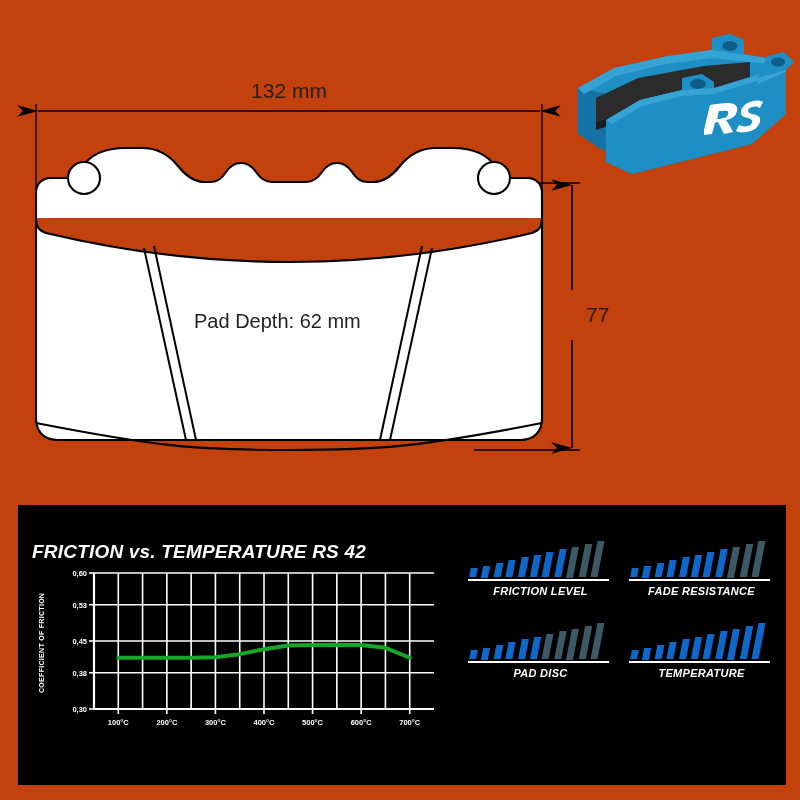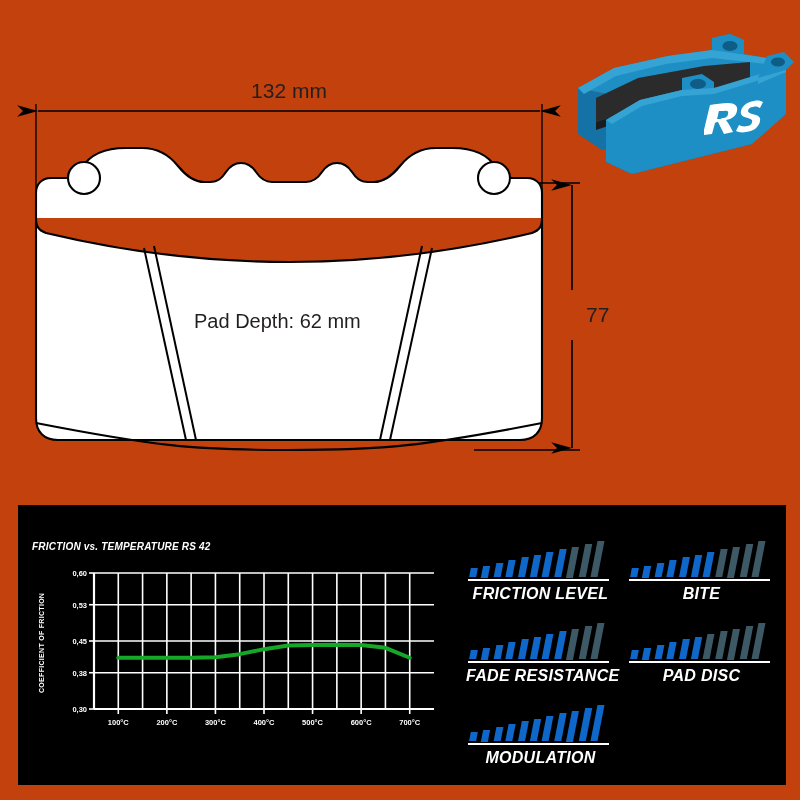--- a/index.html
+++ b/index.html
@@ -58,21 +58,21 @@
     left: 14px; top: 36px;
     width: 420px; height: 215px;
   }
   #chart-title {
     position: absolute;
     left: 0; top: 0;
     color: #ffffff;
     font-family: "Liberation Sans", sans-serif;
     font-style: italic;
     font-weight: bold;
-    font-size: 10px;
+    font-size: 19px;
     letter-spacing: 0.2px;
     white-space: nowrap;
   }
   #chart-svg {
     position: absolute;
     left: 0; top: 24px;
     width: 420px; height: 190px;
   }
   .tick-label {
     fill: #ffffff;
@@ -125,21 +125,21 @@
   .rating-label {
     position: absolute;
     top: 50px;
     left: 0;
     width: 100%;
     text-align: center;
     color: #ffffff;
     font-family: "Liberation Sans", sans-serif;
     font-style: italic;
     font-weight: bold;
-    font-size: 16px;
+    font-size: 11px;
     letter-spacing: 0.3px;
     white-space: nowrap;
   }
 </style>
 </head>
 <body>
 
 <div id="page">
 
   <div id="drawing-panel">
@@ -350,37 +350,20 @@
             <div class="rating-bar" style="height: 19.6px; left: 53.6px; background: rgb(15, 104, 201);"></div>
             <div class="rating-bar" style="height: 22.4px; left: 66px; background: rgb(15, 104, 201);"></div>
             <div class="rating-bar" style="height: 25.1px; left: 78.4px; background: rgb(15, 104, 201);"></div>
             <div class="rating-bar" style="height: 27.8px; left: 90.8px; background: rgb(15, 104, 201);"></div>
             <div class="rating-bar" style="height: 30.5px; left: 103.2px; background: rgb(62, 89, 102);"></div>
             <div class="rating-bar" style="height: 33.3px; left: 115.6px; background: rgb(62, 89, 102);"></div>
             <div class="rating-bar" style="height: 36px; left: 128px; background: rgb(62, 89, 102);"></div>
           </div>
           <div class="rating-rule"></div>
           <div class="rating-label">FRICTION LEVEL</div>
-        </div>
-        <div class="rating-cell">
-          <div class="rating-bars">
-            <div class="rating-bar" style="height: 8.7px; left: 4px; background: rgb(15, 104, 201);"></div>
-            <div class="rating-bar" style="height: 11.5px; left: 16.4px; background: rgb(15, 104, 201);"></div>
-            <div class="rating-bar" style="height: 14.2px; left: 28.8px; background: rgb(15, 104, 201);"></div>
-            <div class="rating-bar" style="height: 16.9px; left: 41.2px; background: rgb(15, 104, 201);"></div>
-            <div class="rating-bar" style="height: 19.6px; left: 53.6px; background: rgb(15, 104, 201);"></div>
-            <div class="rating-bar" style="height: 22.4px; left: 66px; background: rgb(15, 104, 201);"></div>
-            <div class="rating-bar" style="height: 25.1px; left: 78.4px; background: rgb(15, 104, 201);"></div>
-            <div class="rating-bar" style="height: 27.8px; left: 90.8px; background: rgb(62, 89, 102);"></div>
-            <div class="rating-bar" style="height: 30.5px; left: 103.2px; background: rgb(62, 89, 102);"></div>
-            <div class="rating-bar" style="height: 33.3px; left: 115.6px; background: rgb(62, 89, 102);"></div>
-            <div class="rating-bar" style="height: 36px; left: 128px; background: rgb(62, 89, 102);"></div>
-          </div>
-          <div class="rating-rule"></div>
-          <div class="rating-label">BITE</div>
         </div>
         <div class="rating-cell">
           <div class="rating-bars">
             <div class="rating-bar" style="height: 8.7px; left: 4px; background: rgb(15, 104, 201);"></div>
             <div class="rating-bar" style="height: 11.5px; left: 16.4px; background: rgb(15, 104, 201);"></div>
             <div class="rating-bar" style="height: 14.2px; left: 28.8px; background: rgb(15, 104, 201);"></div>
             <div class="rating-bar" style="height: 16.9px; left: 41.2px; background: rgb(15, 104, 201);"></div>
             <div class="rating-bar" style="height: 19.6px; left: 53.6px; background: rgb(15, 104, 201);"></div>
             <div class="rating-bar" style="height: 22.4px; left: 66px; background: rgb(15, 104, 201);"></div>
             <div class="rating-bar" style="height: 25.1px; left: 78.4px; background: rgb(15, 104, 201);"></div>
@@ -417,17 +400,17 @@
             <div class="rating-bar" style="height: 16.9px; left: 41.2px; background: rgb(15, 104, 201);"></div>
             <div class="rating-bar" style="height: 19.6px; left: 53.6px; background: rgb(15, 104, 201);"></div>
             <div class="rating-bar" style="height: 22.4px; left: 66px; background: rgb(15, 104, 201);"></div>
             <div class="rating-bar" style="height: 25.1px; left: 78.4px; background: rgb(15, 104, 201);"></div>
             <div class="rating-bar" style="height: 27.8px; left: 90.8px; background: rgb(15, 104, 201);"></div>
             <div class="rating-bar" style="height: 30.5px; left: 103.2px; background: rgb(15, 104, 201);"></div>
             <div class="rating-bar" style="height: 33.3px; left: 115.6px; background: rgb(15, 104, 201);"></div>
             <div class="rating-bar" style="height: 36px; left: 128px; background: rgb(15, 104, 201);"></div>
           </div>
           <div class="rating-rule"></div>
-          <div class="rating-label">MODULATION</div>
+          <div class="rating-label">TEMPERATURE</div>
         </div>
       </div>
   </div>
 </div>
 
 </body></html>

